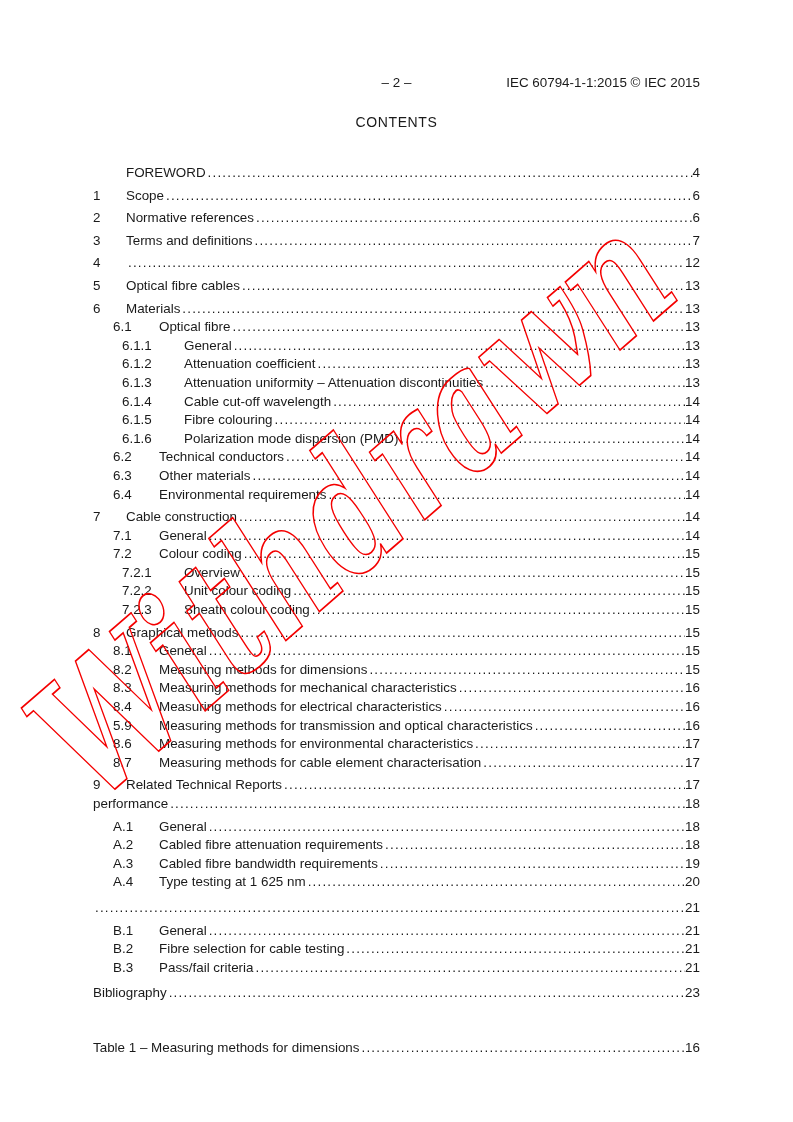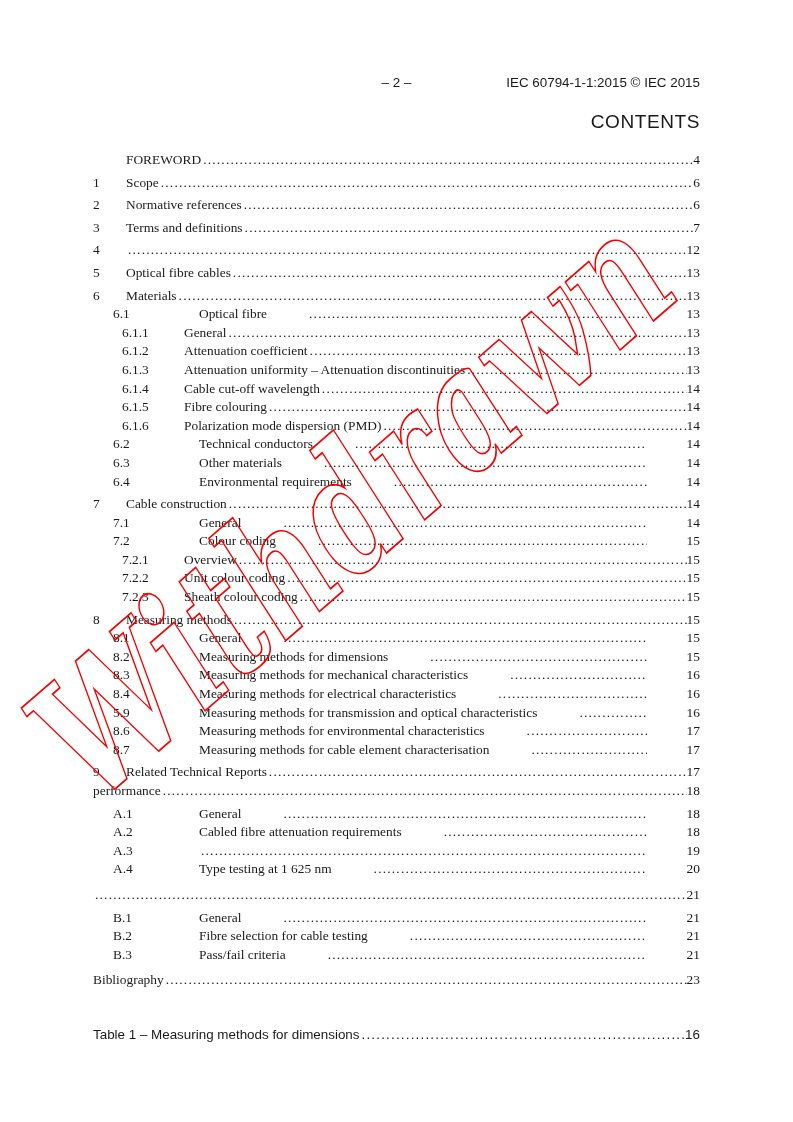--- a/index.html
+++ b/index.html
@@ -30,46 +30,46 @@
     left: 0; right: 0;
     text-align: center;
   }
   .hdr .docref {
     position: absolute;
     right: 0;
     text-align: right;
   }
   .contents-title {
     margin-top: 22px;
-    text-align: right;
-    font-size: 19px;
+    text-align: center;
+    font-size: 14px;
     letter-spacing: 0.6px;
     line-height: 18px;
   }
-  .toc { margin-top: 20px; font-family: Liberation Serif, serif; }
+  .toc { margin-top: 33px; }
   .row {
     display: flex;
     align-items: baseline;
     font-size: 13.4px;
     line-height: 18.6px;
     white-space: pre;
   }
   .row .num  { flex: none; }
   .row .lbl  { flex: none; white-space: pre; }
   .row .dots {
     flex: 1;
     overflow: hidden;
     white-space: nowrap;
     letter-spacing: 1.2px;
     margin-left: 2px;
     color: #1a1a1a;
   }
   .row .pg { flex: none; text-align: right; }
   .l1 .num { width: 33px; }
-  .l2 { padding-left: 20px; gap: 40px; }
+  .l2 { padding-left: 20px; }
   .l2 .num { width: 46px; }
   .l3 { padding-left: 29px; }
   .l3 .num { width: 62px; }
   .sp  { margin-top: 4px; }   
   .sp2 { margin-top: 7px; }
   .tbl-index { margin-top: 36px; }
   .wm {
     position: absolute;
     left: 0; top: 0;
     pointer-events: none;
@@ -221,21 +221,21 @@
     <span class="pg">15</span>
   </div>
         <div class="row l3">
     <span class="num">7.2.3</span>
     <span class="lbl">Sheath colour coding</span>
     <span class="dots">....................................................................................................................................................................................................................................................................</span>
     <span class="pg">15</span>
   </div>
         <div class="row l1 sp">
     <span class="num">8</span>
-    <span class="lbl">Measuring methods</span>
+    <span class="lbl">Graphical methods</span>
     <span class="dots">....................................................................................................................................................................................................................................................................</span>
     <span class="pg">15</span>
   </div>
         <div class="row l2">
     <span class="num">8.1</span>
     <span class="lbl">General</span>
     <span class="dots">....................................................................................................................................................................................................................................................................</span>
     <span class="pg">15</span>
   </div>
         <div class="row l2">
@@ -293,20 +293,21 @@
     <span class="pg">18</span>
   </div>
         <div class="row l2">
     <span class="num">A.2</span>
     <span class="lbl">Cabled fibre attenuation requirements</span>
     <span class="dots">....................................................................................................................................................................................................................................................................</span>
     <span class="pg">18</span>
   </div>
         <div class="row l2">
     <span class="num">A.3</span>
+    <span class="lbl">Cabled fibre bandwidth requirements</span>
     <span class="dots">....................................................................................................................................................................................................................................................................</span>
     <span class="pg">19</span>
   </div>
         <div class="row l2">
     <span class="num">A.4</span>
     <span class="lbl">Type testing at 1 625 nm</span>
     <span class="dots">....................................................................................................................................................................................................................................................................</span>
     <span class="pg">20</span>
   </div>
         <div class="row l0 sp2">

